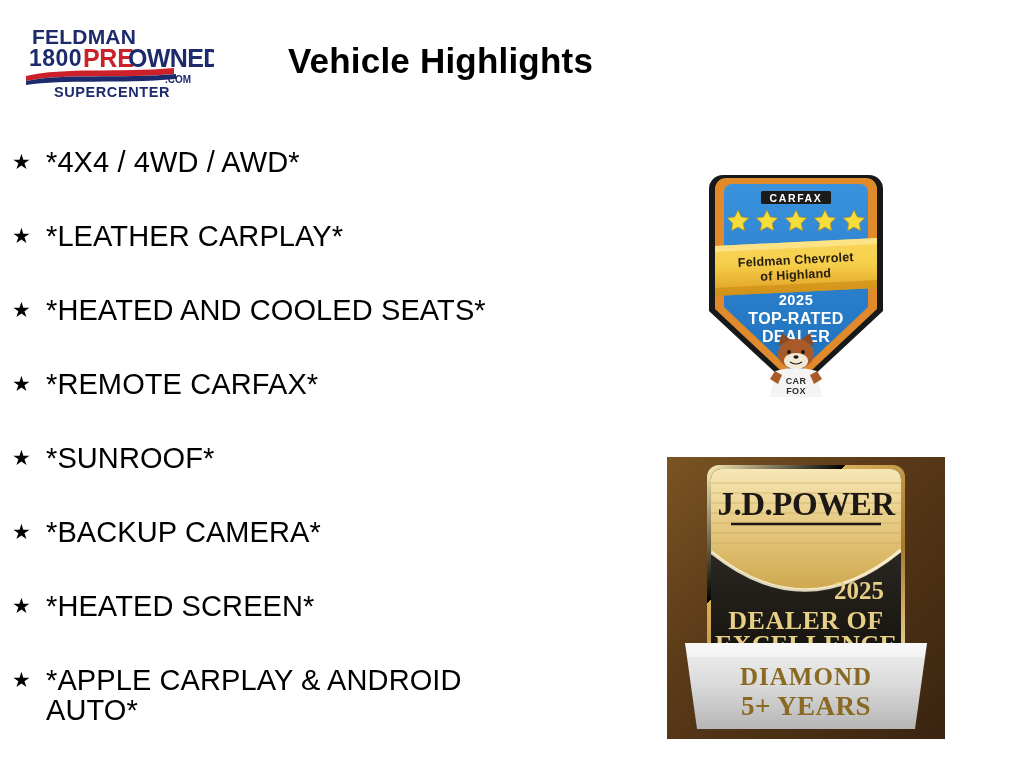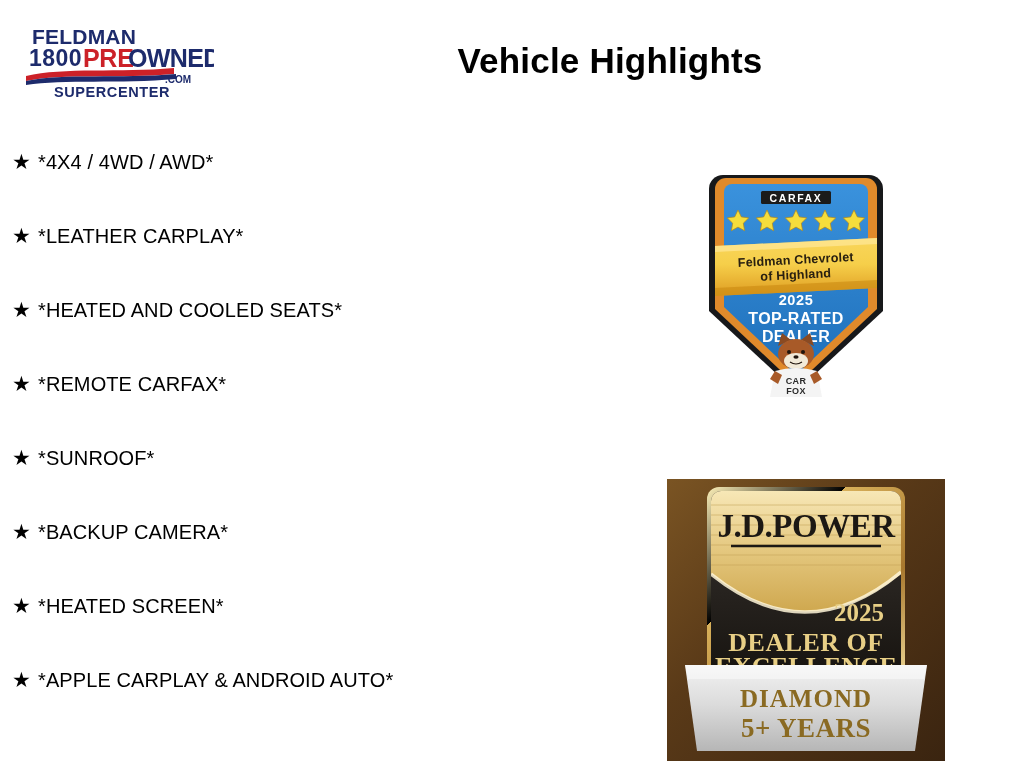--- a/index.html
+++ b/index.html
@@ -22,24 +22,23 @@
     left: 24px;
     top: 24px;
     width: 190px;
     height: 76px;
   }
   #dealer-logo svg { display: block; width: 190px; height: 76px; }
 
   
   #page-title {
     position: absolute;
-    left: 300px;
+    left: 288px;
     top: 41px;
     width: 620px;
-    text-align: center;
     font-size: 35px;
     font-weight: bold;
     letter-spacing: 0.2px;
     color: #000000;
     line-height: 1.15;
     white-space: nowrap;
   }
 
   
   #highlights-list {
@@ -58,42 +57,43 @@
   }
   .bullet-star {
     width: 26px;
     flex: 0 0 26px;
     font-size: 21px;
     line-height: 29px;
     color: #000000;
     text-align: left;
   }
   .highlight-text {
-    font-size: 20px;
+    font-size: 29px;
     line-height: 30px;
     color: #000000;
     letter-spacing: 0.1px;
     padding-top: 0px;
+    margin-left: 8px;
   }
 
   
   #carfax-badge {
     position: absolute;
     left: 703px;
     top: 165px;
     width: 186px;
     height: 237px;
   }
   #carfax-badge svg { display: block; width: 186px; height: 237px; }
 
   
   #jdpower-award {
     position: absolute;
     left: 667px;
-    top: 479px;
+    top: 457px;
     width: 278px;
     height: 282px;
     border-radius: 17px;
   }
   #jdpower-award svg { display: block; width: 278px; height: 282px; }
 </style>
 </head>
 <body>
 
 <div id="dealer-logo">

